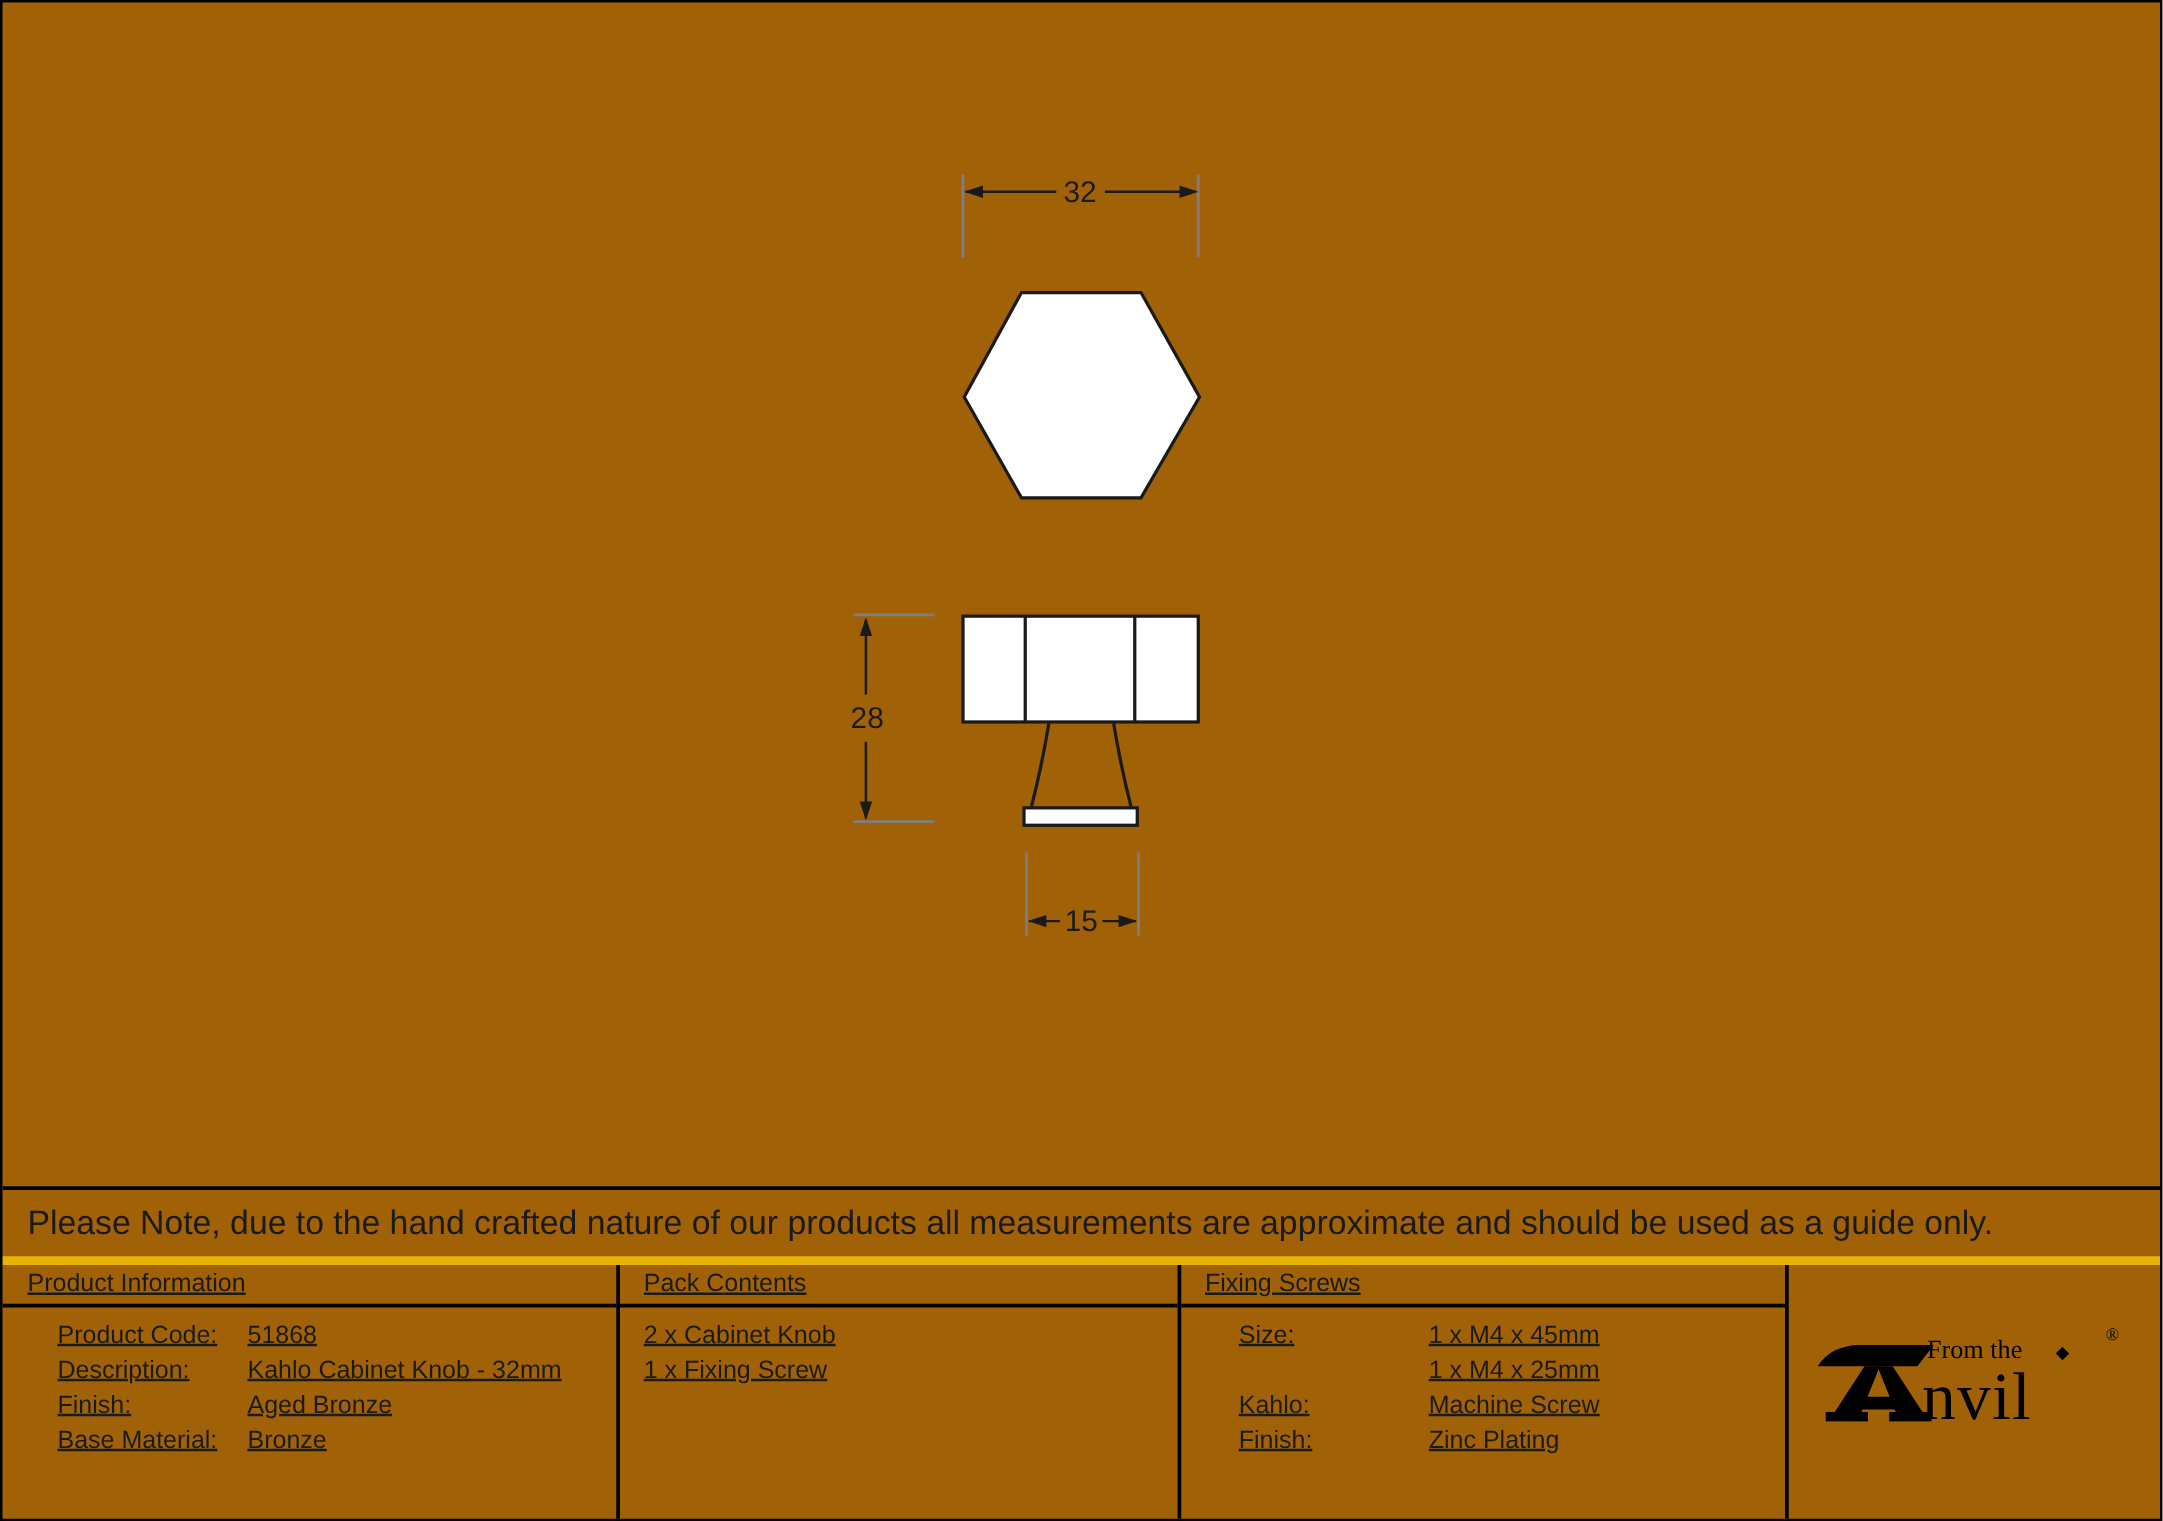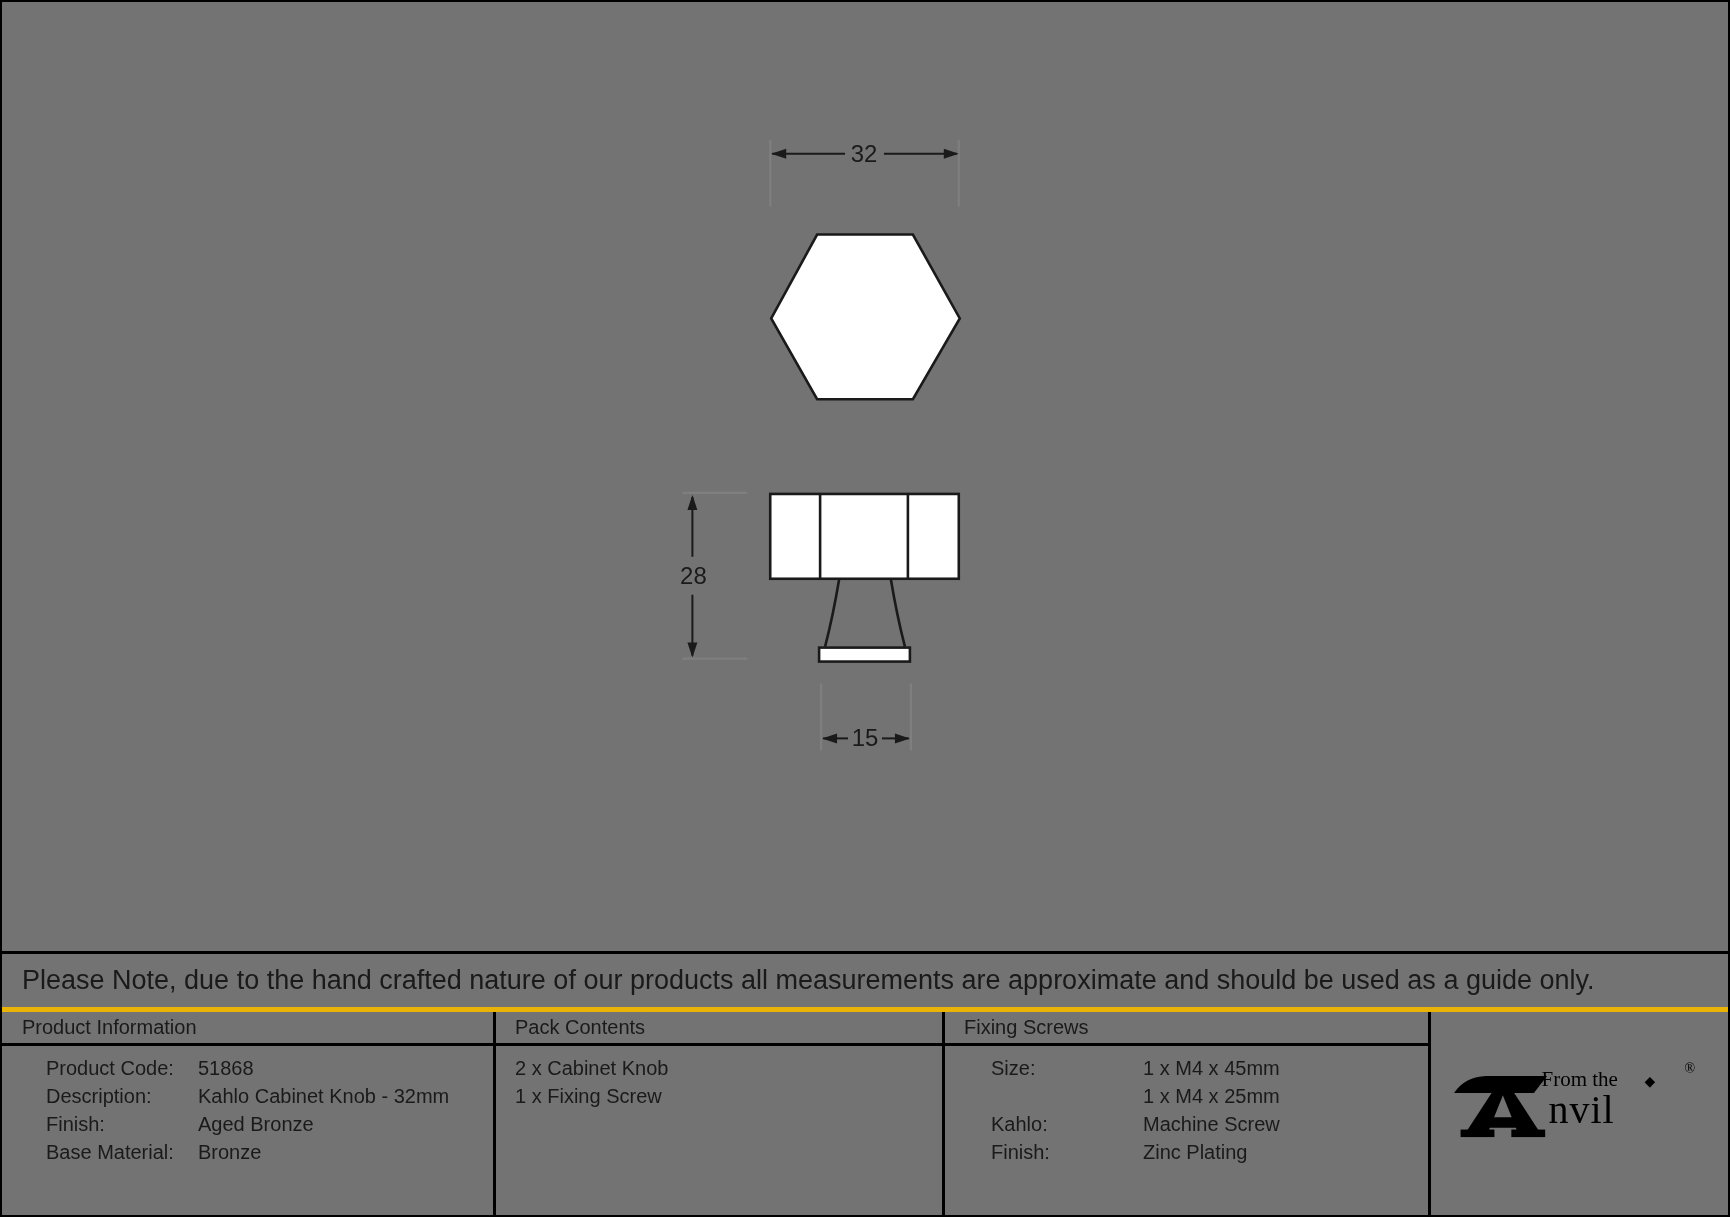--- a/index.html
+++ b/index.html
@@ -1,59 +1,59 @@
 <!DOCTYPE html>
 <html><head>
 <meta charset="utf-8">
 <style>
   html,body { margin:0; padding:0; background:#fff; }
   .page {
     width:1730px; height:1217px; box-sizing:border-box;
-    border:2px solid #000; background:#737373;
+    border:2px solid #000; background:#a16207;
     display:flex; flex-direction:column;
     font-family:"Liberation Sans", sans-serif; color:#1a1a1a;
     position:relative; overflow:hidden;
   }
   .drawing-area { position:relative; flex:1 1 auto; }
   .drawing-svg { position:absolute; left:0; top:0; width:100%; height:100%; }
   .shape { fill:none; stroke:#1a1a1a; stroke-width:2.6; }
   .shape-fill { fill:#ffffff; stroke:#1a1a1a; stroke-width:2.6; }
   .ext-line { stroke:#7f7f7f; stroke-width:2.2; fill:none; }
   .dim-line { stroke:#1a1a1a; stroke-width:2; fill:none; }
   .dim-arrow { fill:#1a1a1a; stroke:none; }
   .dim-text { font:24px "Liberation Sans", sans-serif; fill:#1a1a1a; text-anchor:middle; }
 
   .note-row {
     flex:0 0 auto; height:53px; border-top:3px solid #000;
     display:flex; align-items:center; padding:0 20px; font-size:27px;
     box-sizing:content-box;
   }
 
-  .spec-table { flex:0 0 auto; height:203px; border-top:5px solid #eab308; display:flex; }
+  .spec-table { flex:0 0 auto; height:203px; border-top:7px solid #eab308; display:flex;text-decoration:underline; }
   .col { box-sizing:border-box; display:flex; flex-direction:column; }
   .col-products { width:494px; border-right:3px solid #000; }
   .col-pack     { width:449px; border-right:3px solid #000; }
   .col-screws   { width:486px; border-right:3px solid #000; }
   .col-logo     { flex:1 1 auto; display:flex; align-items:center; justify-content:center; }
   .col-header {
     height:31px; border-bottom:3px solid #000; flex:0 0 auto;
     display:flex; align-items:center; font-size:20px; padding-left:19px;
   }
   .col-products .col-header { padding-left:20px; }
   .col-body { padding-top:8px; font-size:20px; }
   .spec-row { display:flex; line-height:28px; padding-left:20px; }
   .col-screws .spec-row { padding-left:22px; }
   .spec-row .lbl { width:152px; flex:0 0 auto;margin-left:24px; }
   .pack-line { line-height:28px; padding-left:19px; }
 
   .logo { position:relative; width:252px; height:84px; margin-top:-16px; }
   .logo .anvil-svg { position:absolute; left:0; top:6px; width:94px; height:74px; }
   .logo .brand {
-    position:absolute; left:95px; top:26px; line-height:1;
-    font-family:"Liberation Serif", serif; font-size:40px; letter-spacing:1px; color:#000;
+    position:absolute; left:84px; top:26px; line-height:1;
+    font-family:"Liberation Serif", serif; font-size:54px; letter-spacing:1px; color:#000;
   }
   .logo .tagline {
     position:absolute; left:88px; top:3px;
     font-family:"Liberation Serif", serif; font-size:21px; color:#000;
   }
   .logo .diamond { position:absolute; left:191px; top:9px; font-size:14px; color:#000; }
   .logo .reg { position:absolute; left:231px; top:-3px; font-family:"Liberation Serif", serif; font-size:14px; color:#000; }
 </style>
 </head>
 <body>

